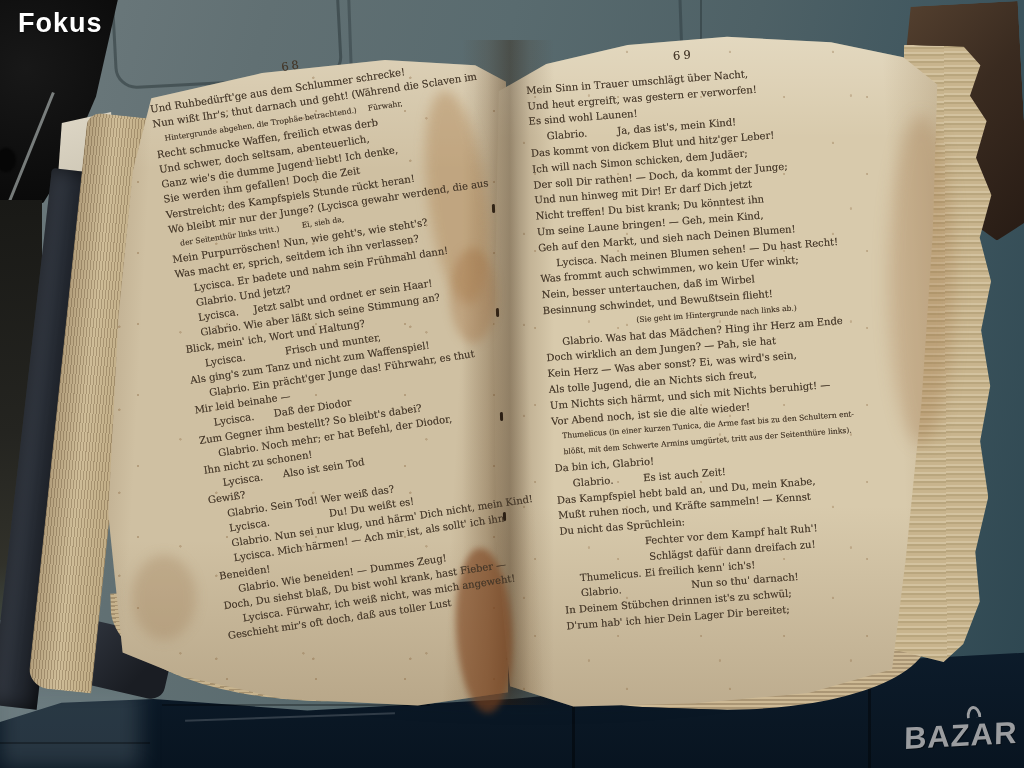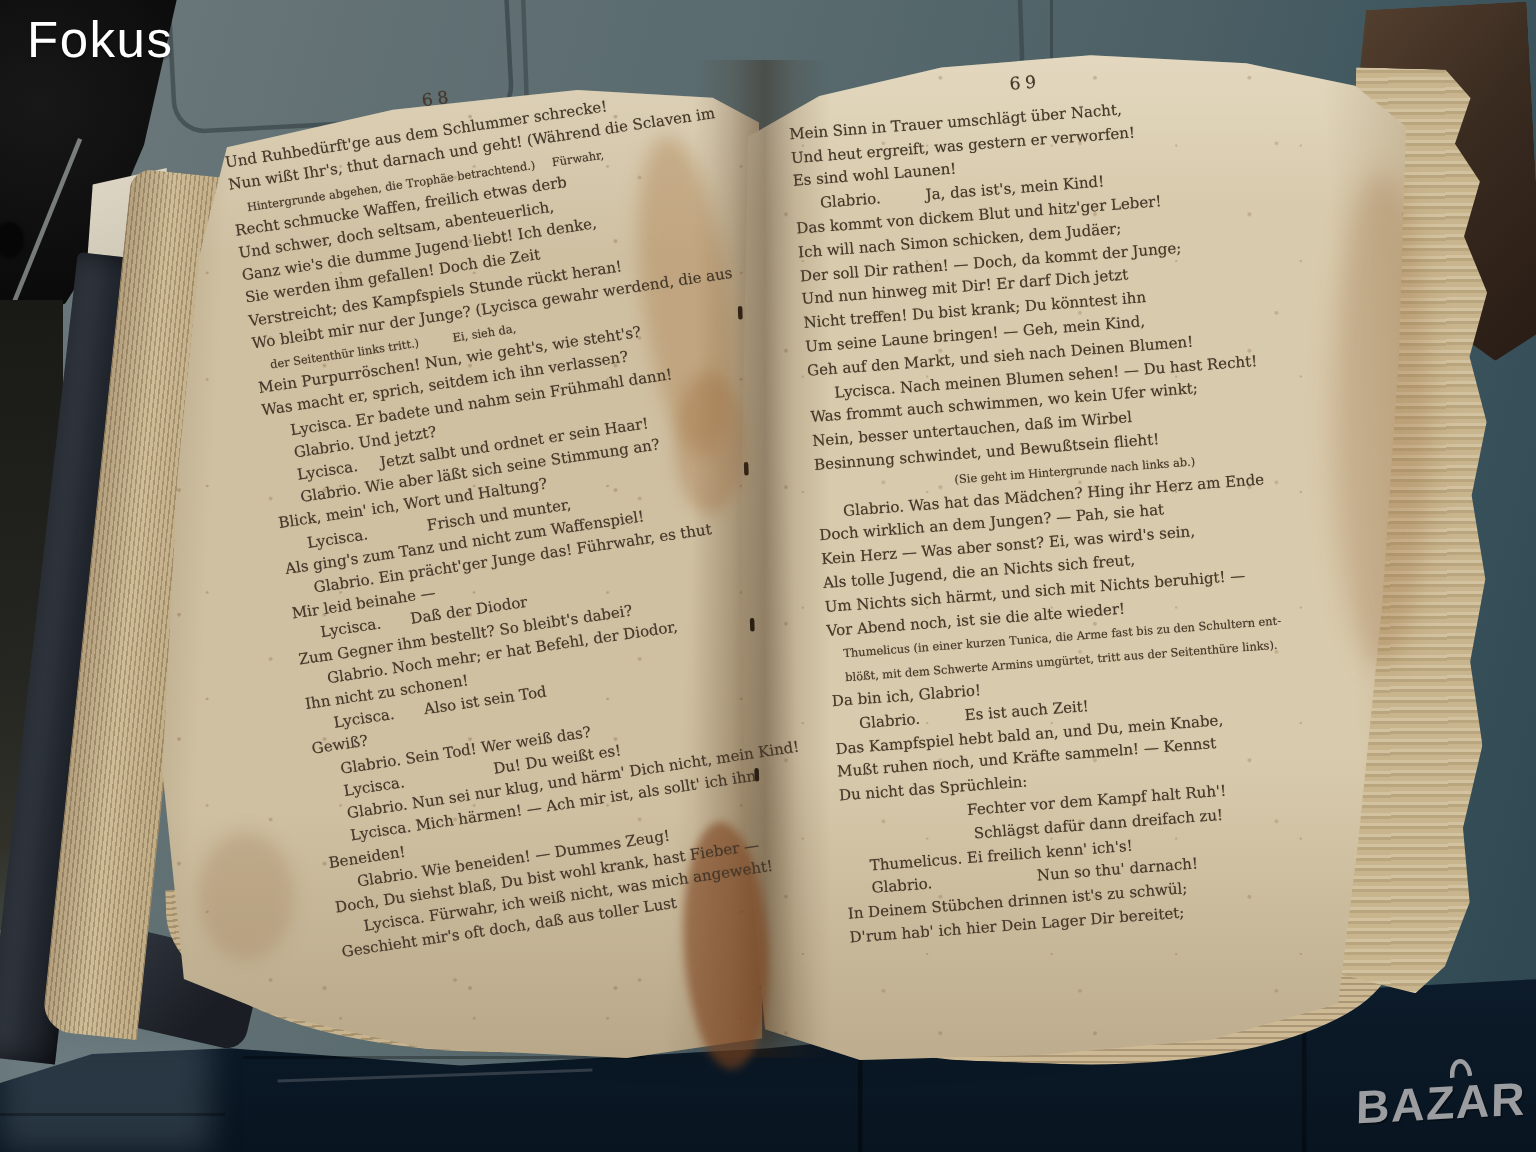--- a/index.html
+++ b/index.html
@@ -112,21 +112,21 @@
   .text-right{left:524px;top:60px;width:362px;line-height:15.8px;transform:rotate(-4.3deg);transform-origin:0 0;}
   .pnum{position:static;display:block;text-align:center;font-size:11.5px;letter-spacing:3px;margin-bottom:7px;width:88%;}
   .lines{position:static;display:block;}
   .line{position:static;display:block;white-space:pre;overflow:visible;}
   .s-i{padding-left:17px;}
   .s-c{text-align:center;padding-right:20px;}
   .s-sm{font-size:7.6px;padding-left:10px;}
   .s-smc{font-size:7.6px;text-align:center;padding-right:16px;}
 
   
-  .fokus{left:18px;top:8px;font-family:"Liberation Sans",sans-serif;font-weight:400;font-size:34px;
+  .fokus{left:18px;top:8px;font-family:"Liberation Sans",sans-serif;font-weight:700;font-size:27px;
     color:#ffffff;letter-spacing:1px;text-shadow:0 1px 2px rgba(0,0,0,.35);}
   .bazar{left:904px;top:718px;font-family:"Liberation Sans",sans-serif;font-weight:700;font-size:31px;
     color:#9b9da0;letter-spacing:1px;transform:rotate(-3deg) skewX(-4deg);text-shadow:1px 1px 0 rgba(0,0,0,.4);}
   .bag-handle{left:966px;top:706px;width:15px;height:12px;border:3.5px solid #9b9da0;border-bottom:none;
     border-radius:50% 50% 0 0/100% 100% 0 0;transform:rotate(-6deg);}
 </style>
 </head>
 <body>
 
 <div class="scene">

